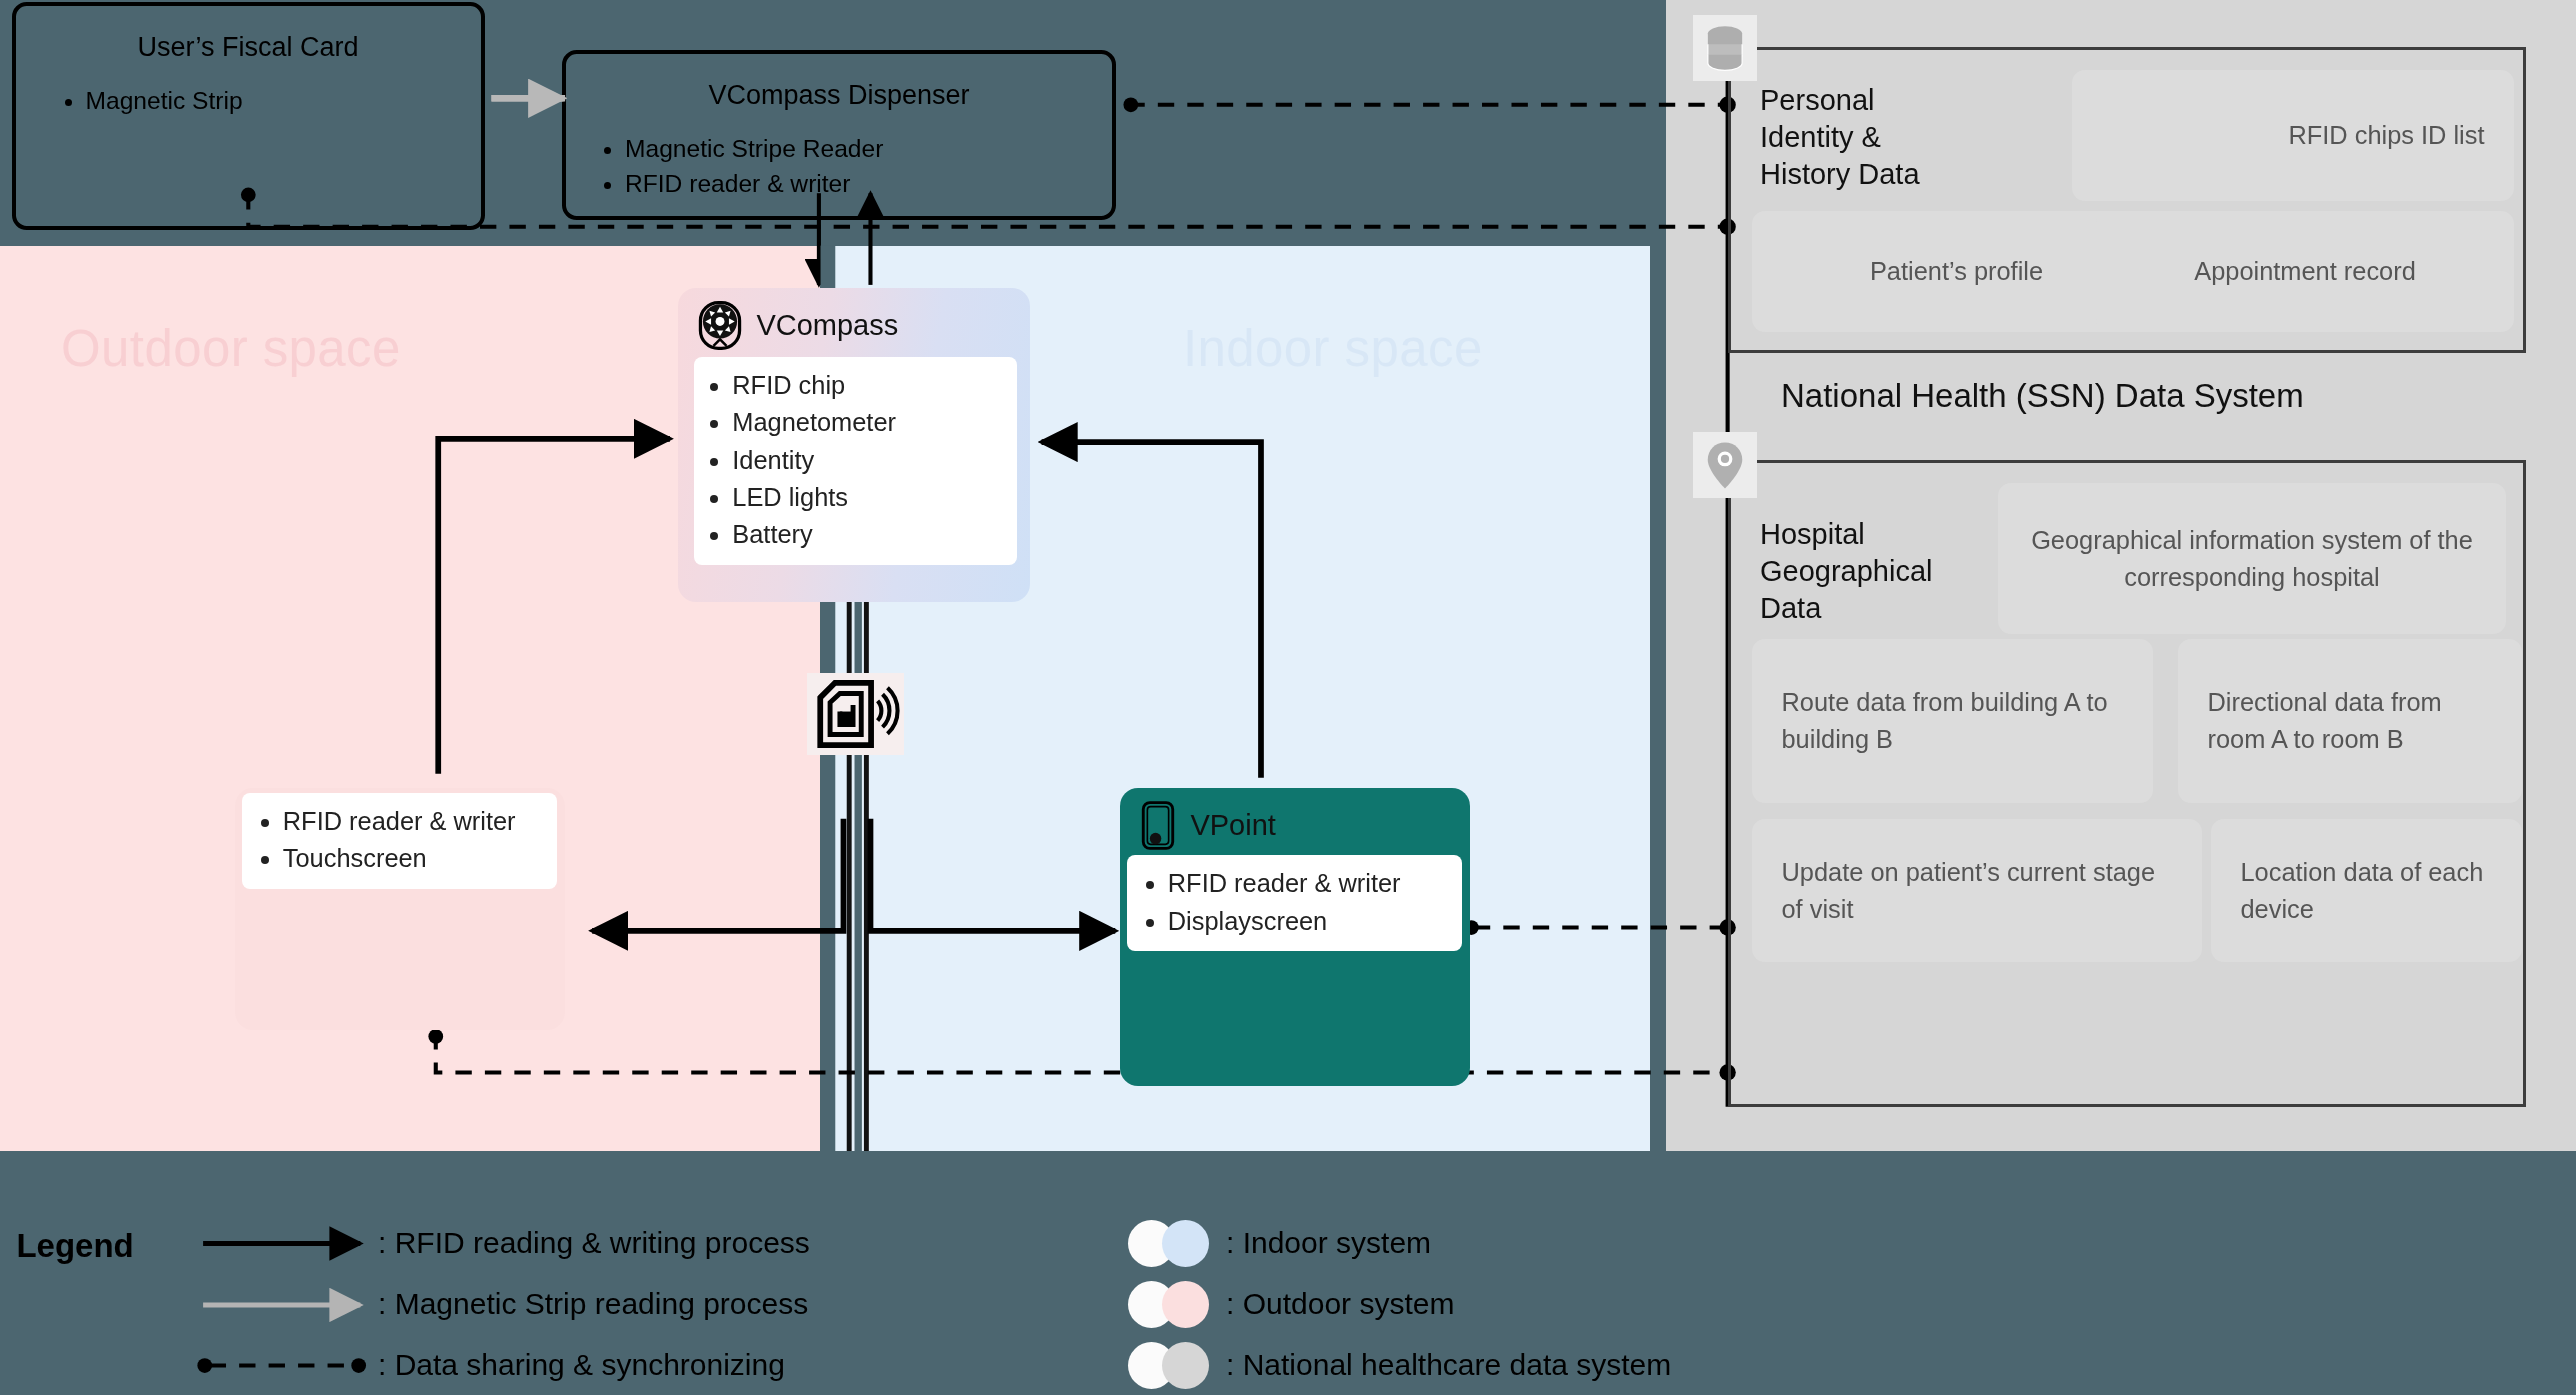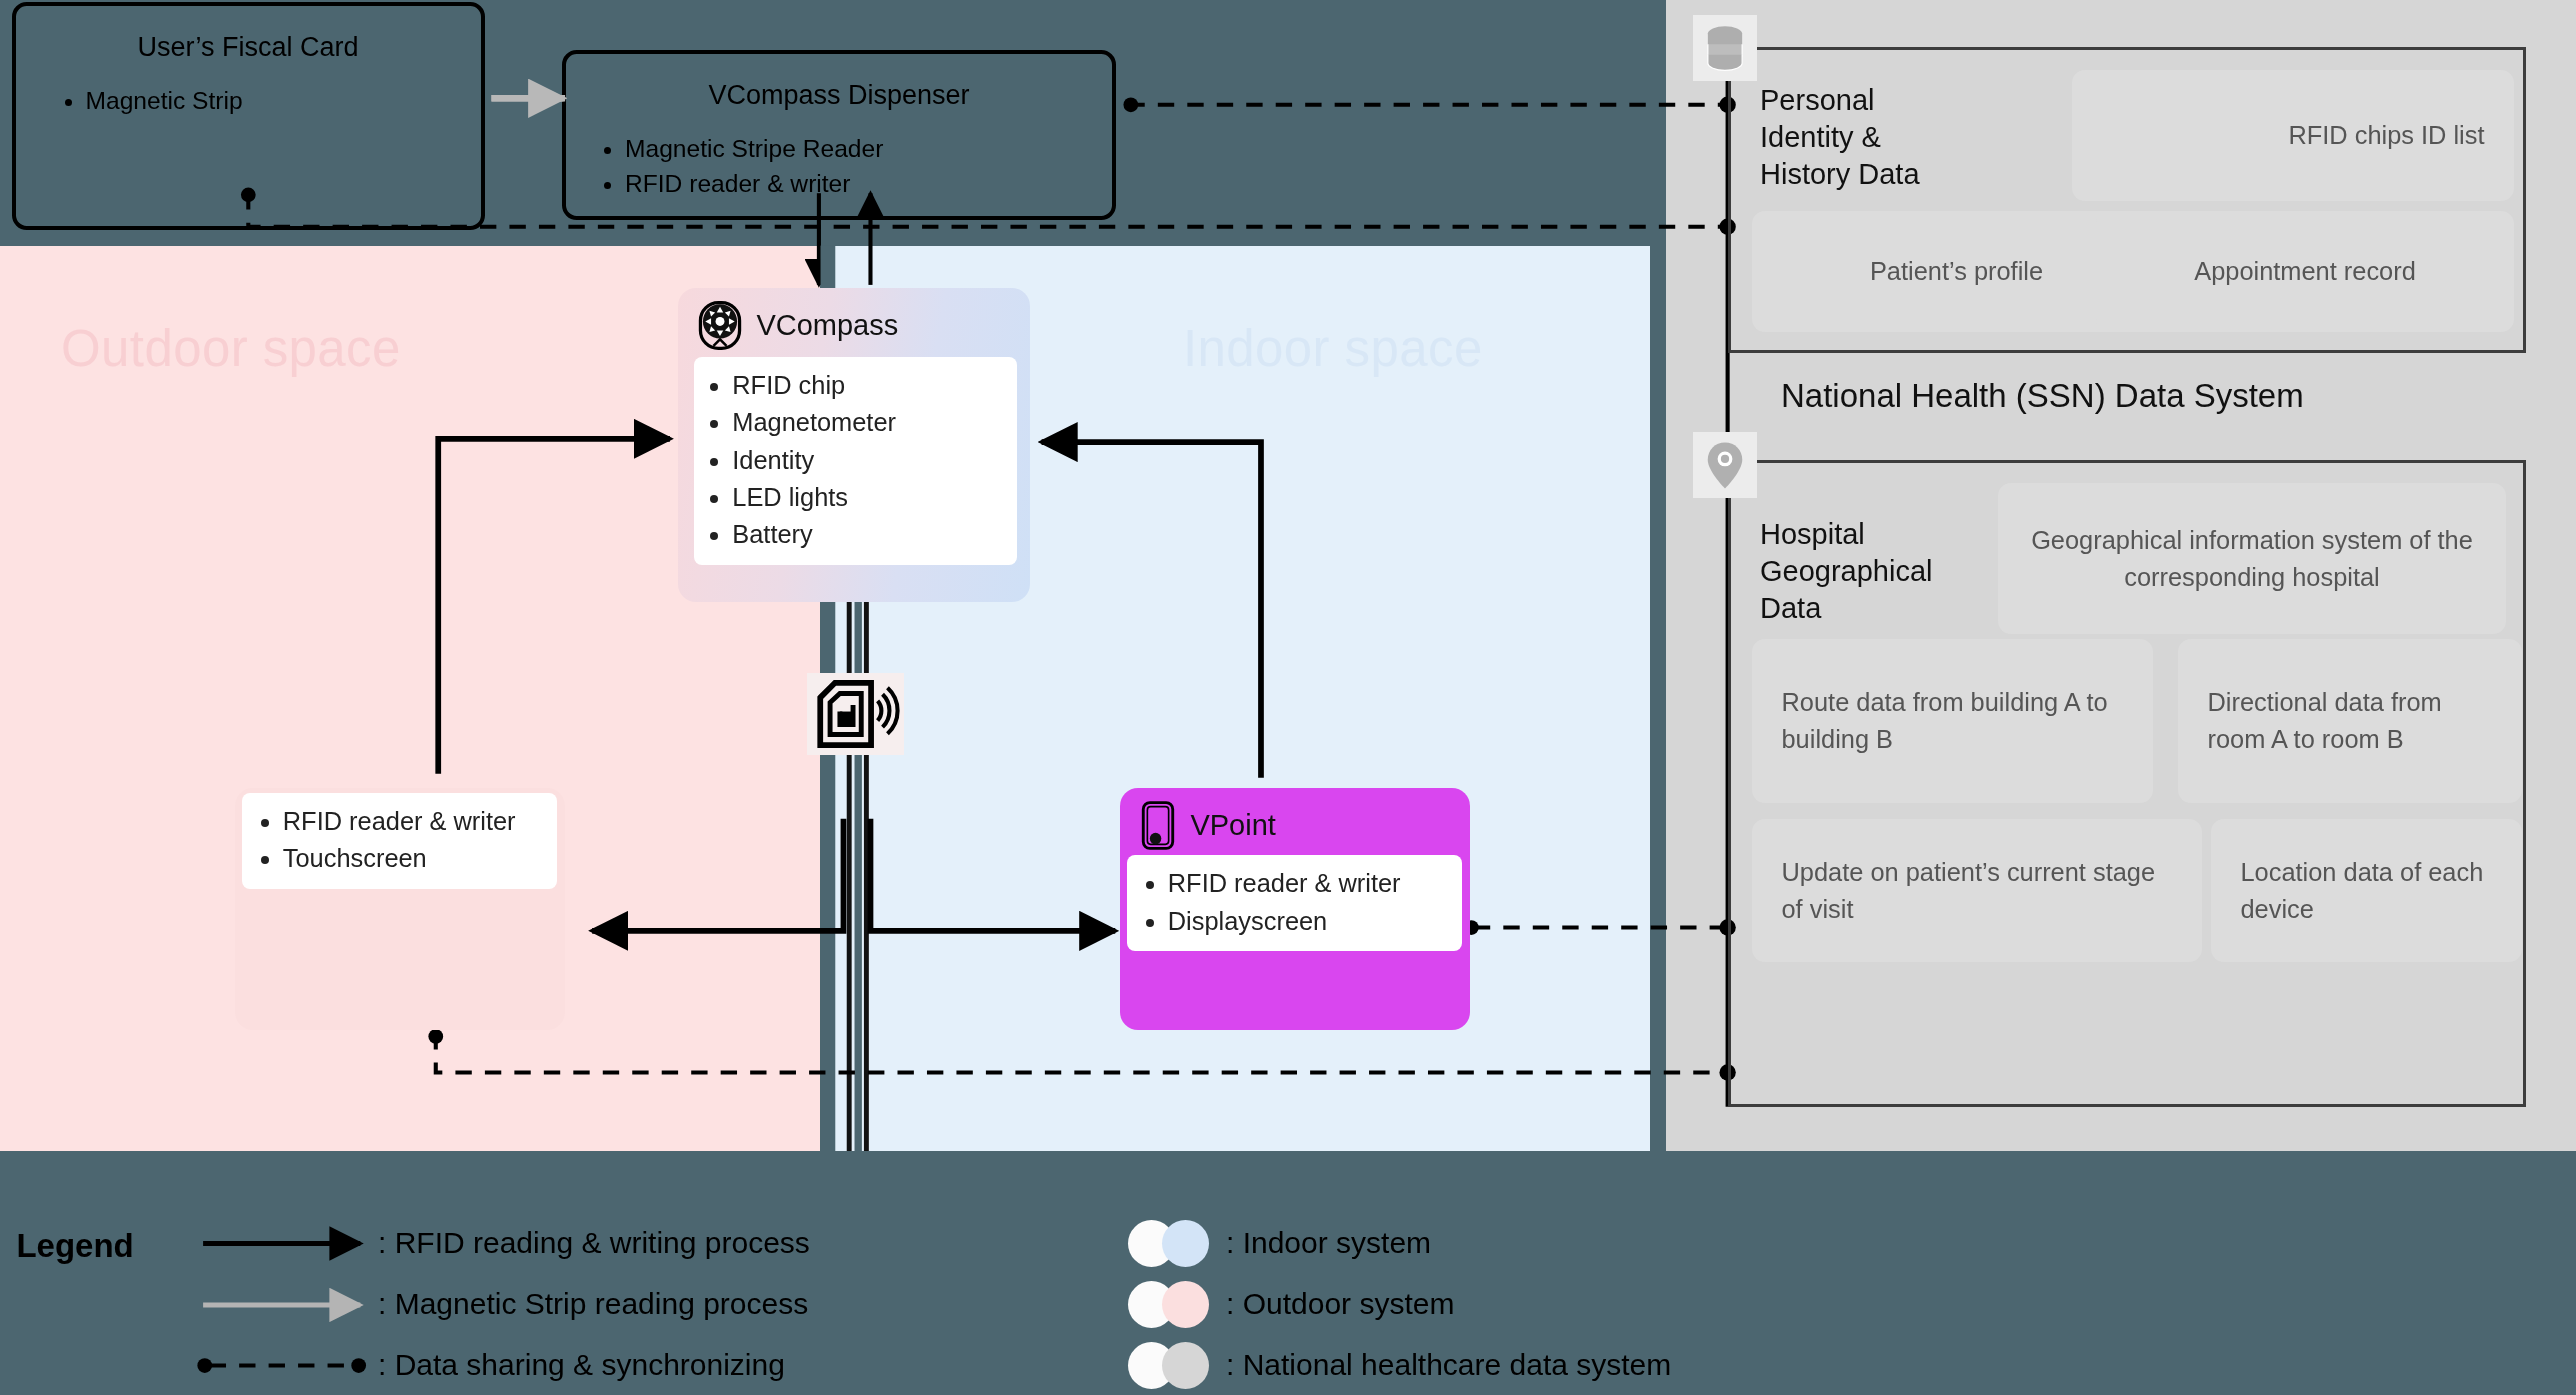--- a/index.html
+++ b/index.html
@@ -33,21 +33,21 @@
   .node-body{background:#fff;border-radius:8px;margin:8.2px 9.8px 9.8px 9.8px;padding:9.8px 8.2px 11.5px 8.2px;}
   .node-body ul{margin:0;padding-left:33px;list-style:disc;}
   .node-body li{font-size:25.4px;line-height:1.47;color:#222;}
 
   #vcompass-node{left:678px;top:288px;width:352px;height:314px;
      background:linear-gradient(100deg,#f7d9dd 0%,#ecdbe6 38%,#d9dff3 66%,#cfe0f6 100%);}
   #vcompass-node .node-body{margin:6.6px 13px 13px 16.4px;padding:9.8px 6.6px 11.5px 4.9px;}
 
   #vmap-node{left:235px;top:788px;width:330px;height:242px;background:#fbdfdf;}
   #vmap-node .node-body{margin:4.9px 8.2px 8.2px 6.6px;}
-  #vpoint-node{left:1120px;top:788px;width:350px;height:242px;background:#d946ef;}
+  #vpoint-node{left:1120px;top:788px;width:350px;height:298px;background:#0f766e;}
   #vpoint-node .node-body{margin:4.9px 8.2px 8.2px 6.6px;}
 
   
   #wires{position:absolute;left:0;top:0;width:2576px;height:1395px;pointer-events:none;}
 
   
   .np{position:absolute;border:3.3px solid #3d3d3d;box-sizing:border-box;background:transparent;}
   #identity-panel{left:1728px;top:47px;width:798px;height:306px;}
   #geo-panel{left:1728px;top:460px;width:798px;height:647px;}
 

